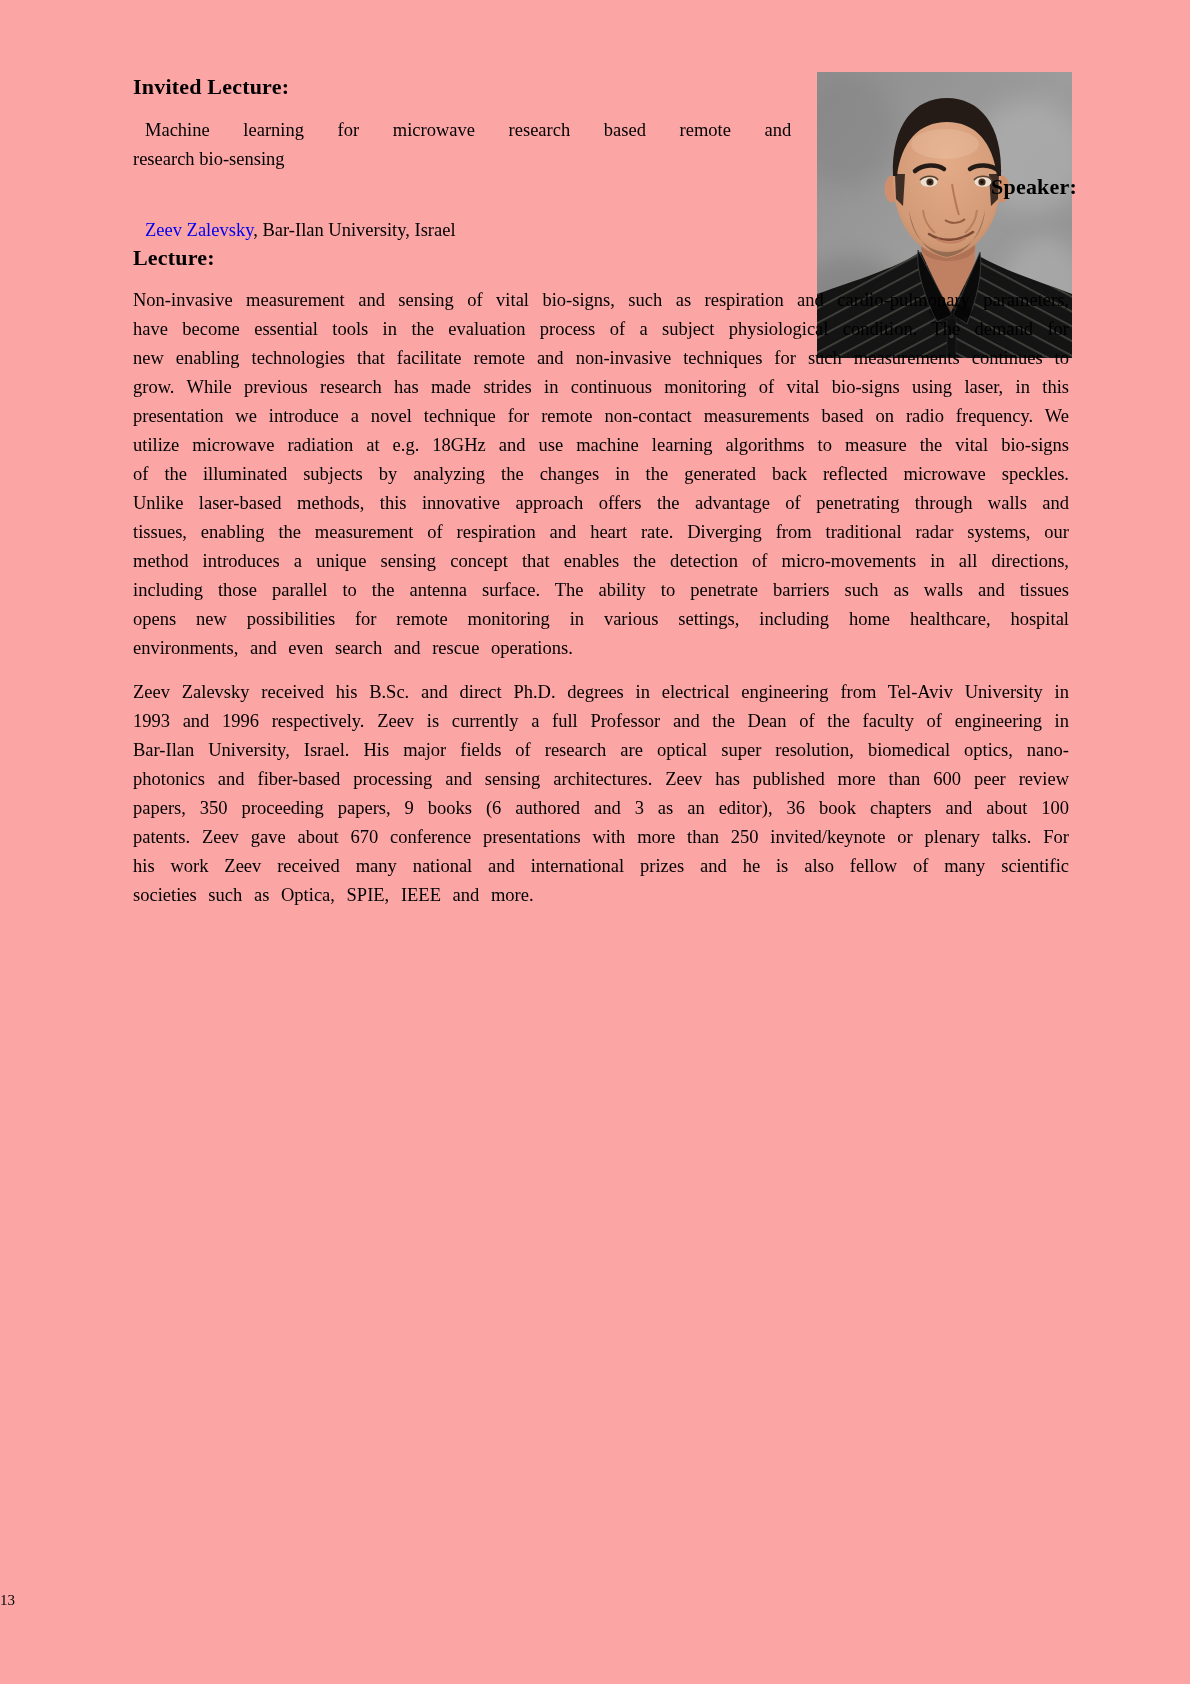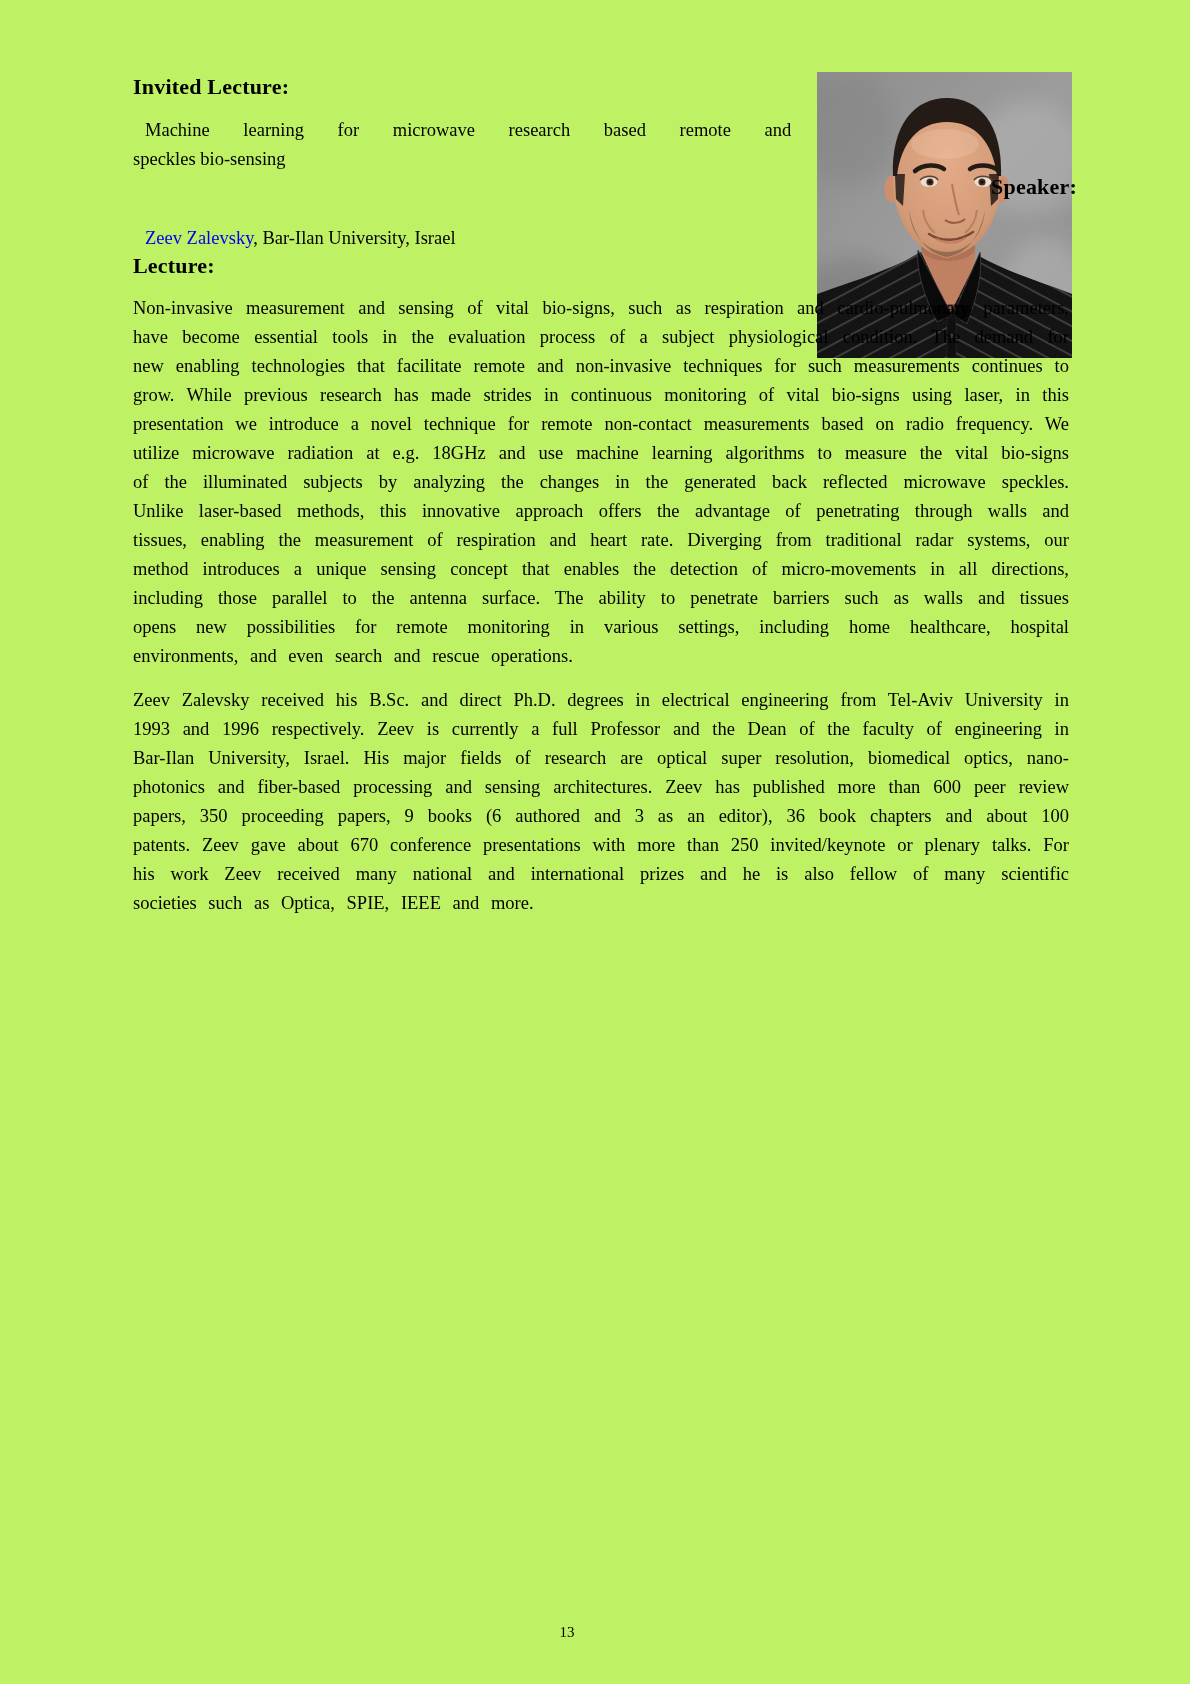--- a/index.html
+++ b/index.html
@@ -1,20 +1,20 @@
 <!DOCTYPE html>
 <html><head>
 <meta charset="utf-8">
 <style>
   html, body { margin: 0; padding: 0; background: #e8e8e8; }
   .page {
     position: relative;
     width: 1190px;
     height: 1684px;
-    background: #bef264;
+    background: #fca5a5;
     font-family: "Liberation Serif", "DejaVu Serif", serif;
     color: #000000;
     overflow: hidden;
   }
   .content {
     position: absolute;
     left: 133px;
     top: 74px;
     width: 944px;
   }
@@ -28,21 +28,21 @@
   .lecture-title {
     width: 690px;
     margin: 16px 0 0 0;
     font-size: 18.5px;
     line-height: 29px;
     text-indent: 12px;
   }
   .title-line1 { word-spacing: 29px; }
   .speaker-heading { margin-top: 28px; text-align: right; }
   .speaker-line {
-    margin: 24px 0 0 0;
+    margin: 16px 0 0 0;
     font-size: 18.5px;
     line-height: 29px;
     text-indent: 12px;
   }
   .speaker-link { text-decoration: none; cursor: pointer; }
   .abstract-heading { margin-top: 62px; }
   .biography-heading { margin-top: 16px; }
   .body-par {
     margin: 15px 8px 0 0;
     font-size: 18.5px;
@@ -57,24 +57,23 @@
     width: 255px;
     height: 286px;
     margin: 0;
     line-height: 0;
   }
   .page-number {
     position: absolute;
     top: 1590px;
     left: 0;
     width: 1134px;
-    text-align: center;
+    text-align: left;
     font-size: 15px;
     line-height: 20px;
-    margin-top: 32px;
   }
 </style>
 </head>
 <body>
 
 <div class="page">
 
   <figure class="photo">
     <svg width="255" height="286" viewBox="0 0 255 286" xmlns="http://www.w3.org/2000/svg">
       <defs>
@@ -156,21 +155,21 @@
       <ellipse cx="134" cy="240" rx="22" ry="8" fill="#000000" opacity="0.35"></ellipse>
       <rect x="130" y="246" width="9" height="40" fill="#0f0f0f" stroke="#2e2e2e" stroke-width="0.5"></rect>
       <circle cx="134.5" cy="264" r="2.2" fill="#3b3b3b"></circle>
     </svg>
   </figure>
 
   <main class="content">
 
     <h1 class="sec">Invited Lecture:</h1>
 
-    <p class="lecture-title"><span class="title-line1">Machine learning for microwave research based remote and</span><br><span>speckles bio-sensing</span></p>
+    <p class="lecture-title"><span class="title-line1">Machine learning for microwave research based remote and</span><br><span>research bio-sensing</span></p>
 
     <h1 class="sec speaker-heading">Speaker:</h1>
 
     <p class="speaker-line"><a class="speaker-link" href="#" style="color: rgb(0, 0, 238);">Zeev Zalevsky</a><span>, Bar-Ilan University, Israel</span></p>
 
     <h1 class="sec abstract-heading">Lecture:</h1>
 
     <p class="body-par">Non-invasive measurement and sensing of vital bio-signs, such as respiration and cardio-pulmonary parameters, have become essential tools in the evaluation process of a subject physiological condition. The demand for new enabling technologies that facilitate remote and non-invasive techniques for such measurements continues to grow. While previous research has made strides in continuous monitoring of vital bio-signs using laser, in this presentation we introduce a novel technique for remote non-contact measurements based on radio frequency. We utilize microwave radiation at e.g. 18GHz and use machine learning algorithms to measure the vital bio-signs of the illuminated subjects by analyzing the changes in the generated back reflected microwave speckles. Unlike laser-based methods, this innovative approach offers the advantage of penetrating through walls and tissues, enabling the measurement of respiration and heart rate. Diverging from traditional radar systems, our method introduces a unique sensing concept that enables the detection of micro-movements in all directions, including those parallel to the antenna surface. The ability to penetrate barriers such as walls and tissues opens new possibilities for remote monitoring in various settings, including home healthcare, hospital environments, and even search and rescue operations.</p>
 
 

